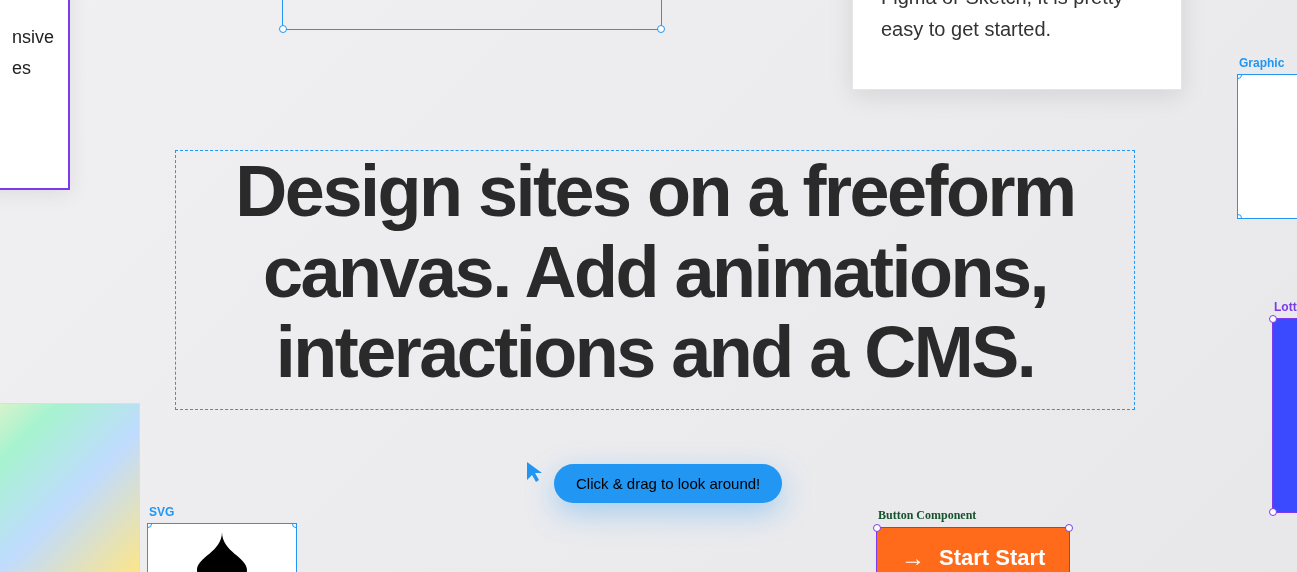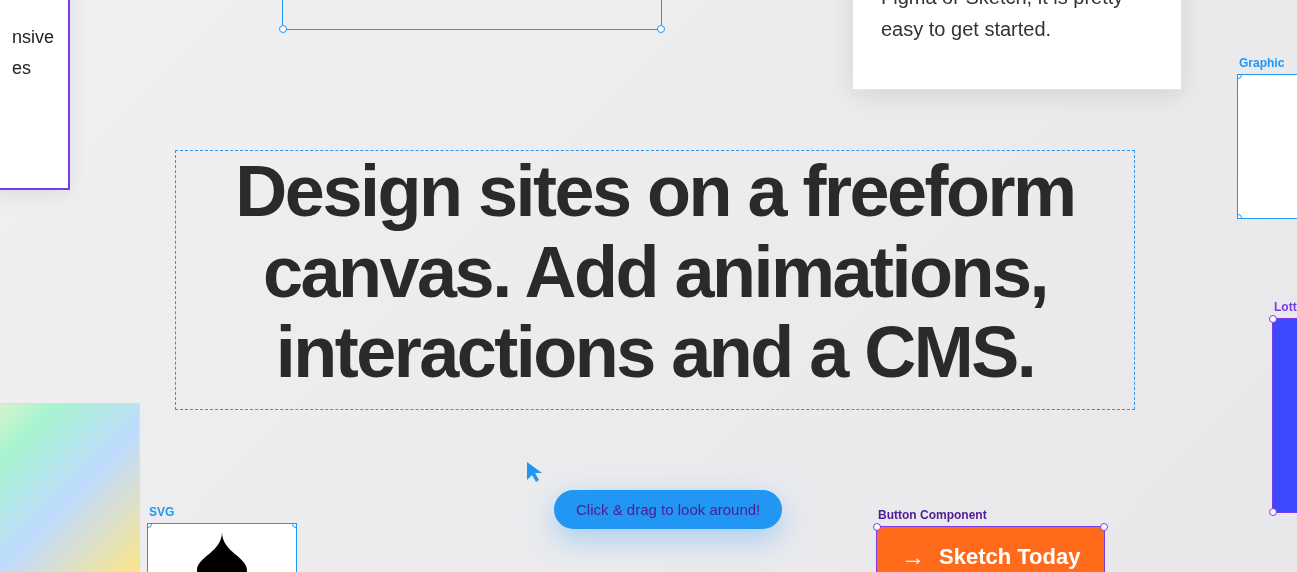--- a/index.html
+++ b/index.html
@@ -75,21 +75,21 @@
   width: 120px;
 }
 .label {
   font-size: 12px;
   font-weight: 600;
   margin-bottom: 4px;
   padding-left: 2px;
 }
 .label.blue { color: #2196f3; }
 .label.purple { color: #7c3aed; }
-.label.orange { color: #4c1d95; }
+.label.orange { color: #14532d; font-family: Liberation Serif, serif; }
 .graphic-box {
   width: 120px;
   height: 145px;
   background: #fff;
   border: 1.5px solid #2196f3;
   position: relative;
   display: flex;
   align-items: center;
   justify-content: flex-end;
   overflow: hidden;
@@ -173,23 +173,23 @@
   left: 524px;
   top: 460px;
 }
 .cursor-tip svg {
   position: absolute;
   left: 0; top: 0;
 }
 .tooltip {
   position: absolute;
   left: 30px;
-  top: 30px;
+  top: 4px;
   background: #2196f3;
-  color: #4c1d95;
+  color: #000000;
   font-size: 15px;
   font-weight: 500;
   padding: 11px 22px;
   border-radius: 999px;
   white-space: nowrap;
   box-shadow: 0 10px 30px rgba(33,150,243,0.35);
 }
 
 
 .btn-wrap {
@@ -273,15 +273,15 @@
   </svg>
   <div class="tooltip">Click &amp; drag to look around!</div>
 </div>
 
 <div class="btn-wrap">
   <div class="label orange">Button Component</div>
   <div class="btn-comp">
     <div class="handle purple h1"></div>
     <div class="handle purple h2"></div>
     <span class="arrow">→</span>
-    <span>Sketch Today</span>
+    <span>Start Start</span>
   </div>
 </div>
 
 </body></html>

